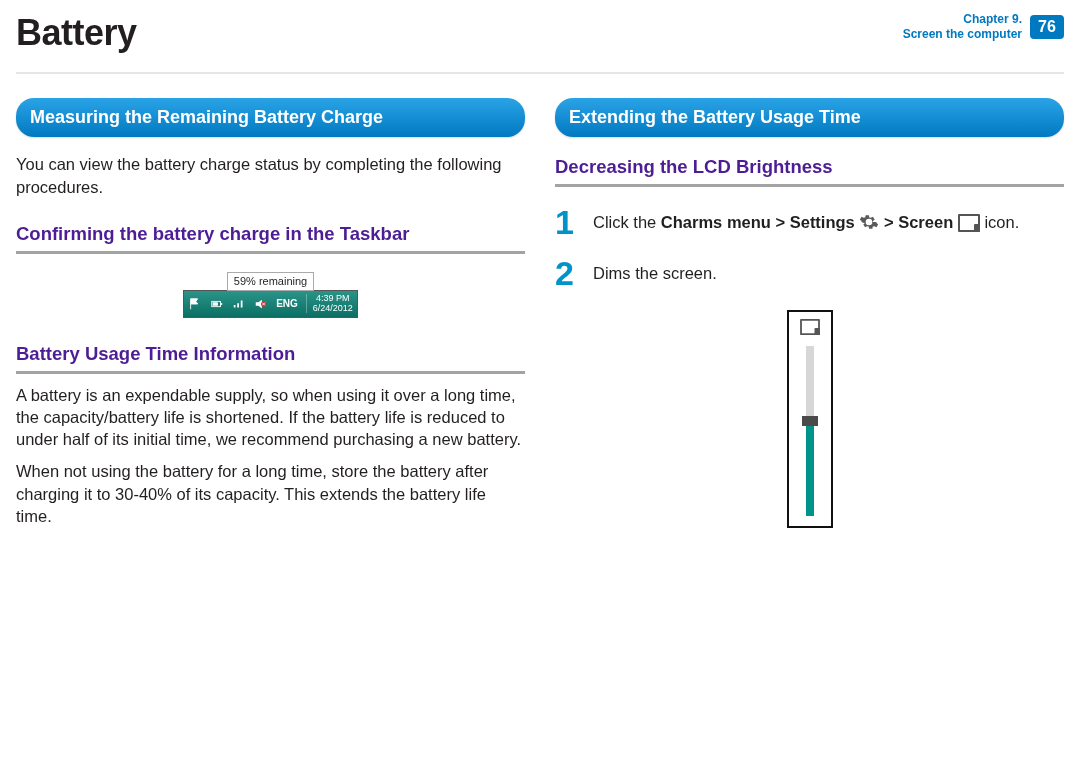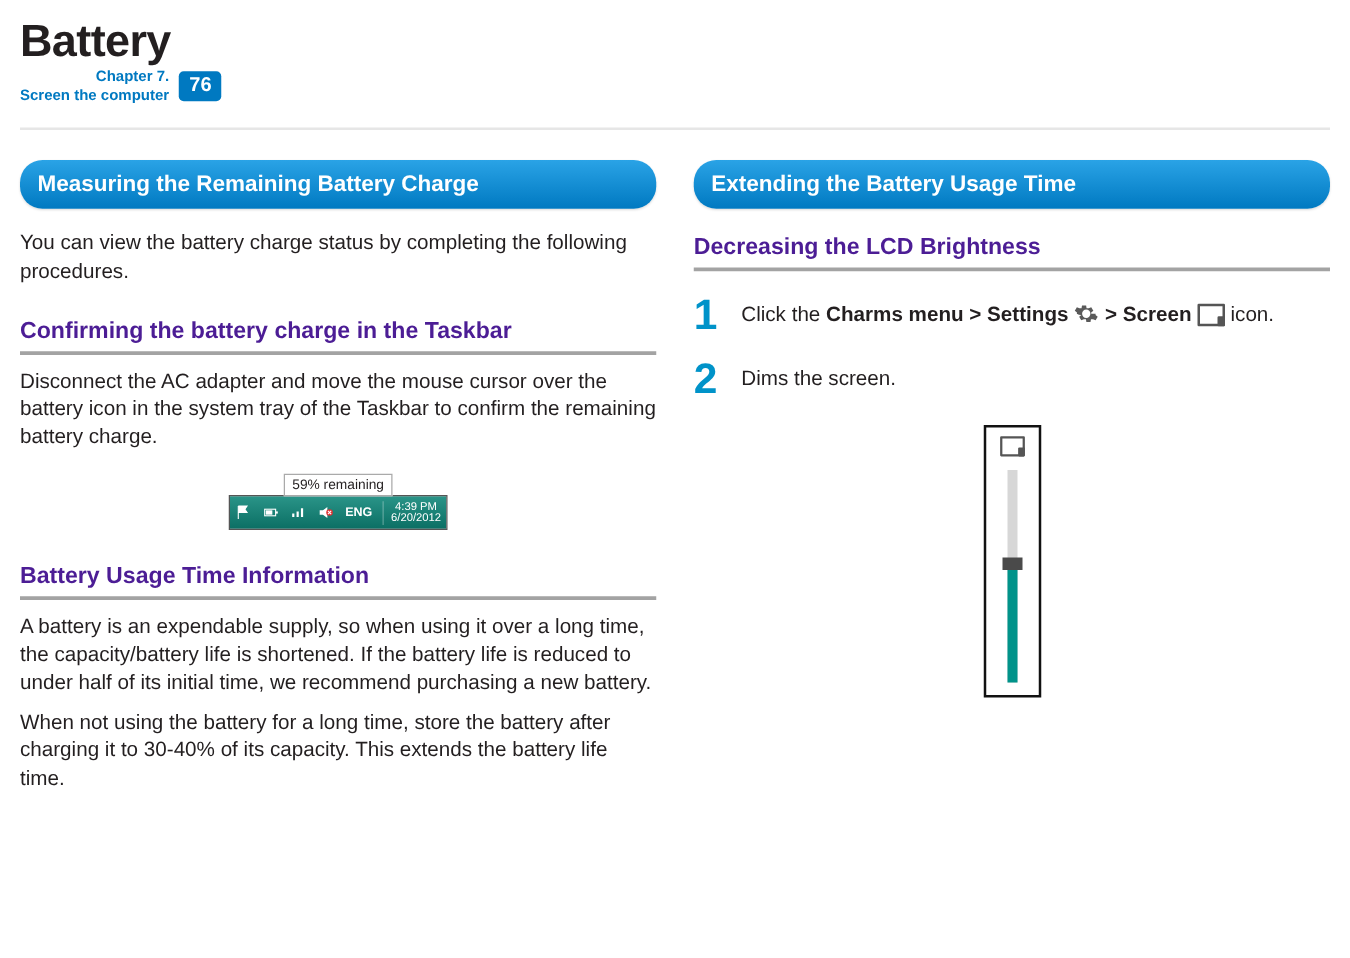--- a/index.html
+++ b/index.html
@@ -10,21 +10,20 @@
     background: #fff;
     color: #231f20;
     position: relative;
     padding: 12px 16px 16px 16px;
   }
   .header-bar {
     display: flex;
     justify-content: space-between;
     align-items: flex-start;
     margin-bottom: 18px;
-    flex-direction: column;
   }
   .page-title {
     font-size: 36px;
     font-weight: 700;
     letter-spacing: -0.5px;
   }
   .chapter-box {
     display: flex;
     align-items: center;
     gap: 8px;
@@ -195,38 +194,37 @@
     background:#4a4a4a;
   }
 </style>
 </head>
 <body>
 
 <div class="header-bar">
   <h1 class="page-title">Battery</h1>
   <div class="chapter-box">
     <div class="chapter-text">
-      <div>Chapter 7.</div>
+      <div>Chapter 9.</div>
       <div>Screen the computer</div>
     </div>
     <div class="page-num">76</div>
   </div>
 </div>
 
 <div class="divider"></div>
 
 <div class="columns">
 
   <div class="col">
     <div class="section-header">Measuring the Remaining Battery Charge</div>
 
     <p class="para">You can view the battery charge status by completing the following procedures.</p>
 
     <h3 class="subheader">Confirming the battery charge in the Taskbar</h3>
-    <p class="para">Disconnect the AC adapter and move the mouse cursor over the battery icon in the system tray of the Taskbar to confirm the remaining battery charge.</p>
 
     <div class="taskbar-figure">
       <div class="taskbar-wrap">
         <div class="tooltip">59% remaining</div>
         <div class="taskbar-strip">
           <span class="tbi">
             <svg viewBox="0 0 16 16">
                 <path d="M3 2v12M3 2h8l-2 3 2 3H3" fill="#fff" stroke="#fff" stroke-width="1"></path>
               </svg>
           </span>
@@ -245,21 +243,21 @@
           <span class="tbi">
             <svg viewBox="0 0 16 16">
                 <path d="M2 6h3l4-3v10l-4-3H2z" fill="#fff"></path>
                 <circle cx="11" cy="8" r="3" fill="#d33"></circle>
                 <path d="M9.5 6.5l3 3M12.5 6.5l-3 3" stroke="#fff" stroke-width="1"></path>
               </svg>
           </span>
           <span class="tb-lang">ENG</span>
           <span class="tb-clock">
             <div>4:39 PM</div>
-            <div>6/20/2012</div>
+            <div>6/24/2012</div>
           </span>
         </div>
       </div>
     </div>
 
     <h3 class="subheader">Battery Usage Time Information</h3>
     <p class="para">A battery is an expendable supply, so when using it over a long time, the capacity/battery life is shortened. If the battery life is reduced to under half of its initial time, we recommend purchasing a new battery.</p>
     <p class="para">When not using the battery for a long time, store the battery after charging it to 30-40% of its capacity. This extends the battery life time.</p>
   </div>
 

